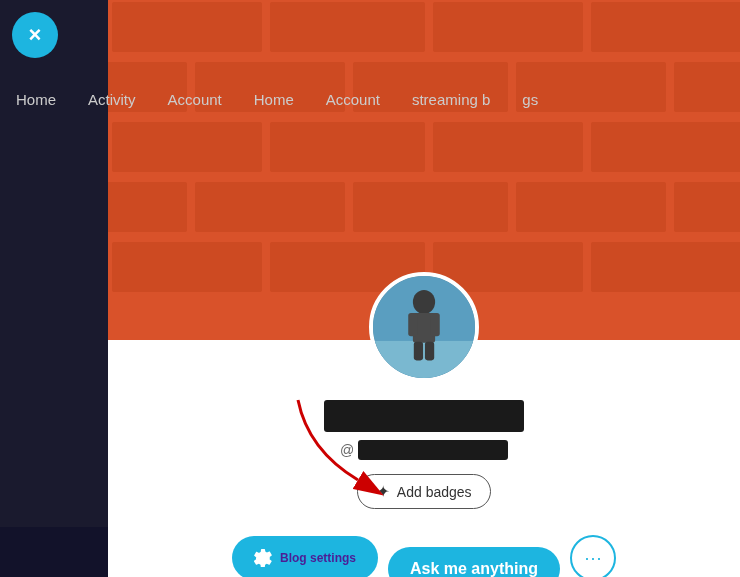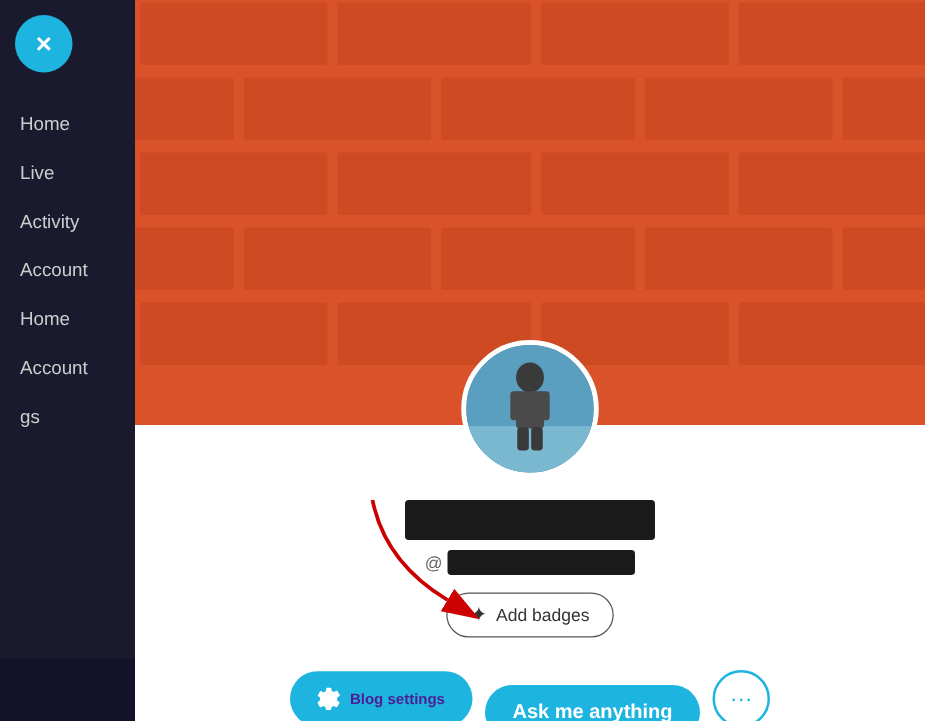--- a/index.html
+++ b/index.html
@@ -42,21 +42,21 @@
     .sidebar-close-btn span {
       color: white;
       font-size: 22px;
       font-weight: bold;
       line-height: 1;
     }
 
     .sidebar-nav {
       margin-top: 72px;
       display: flex;
-      flex-direction: column;
+      flex-direction: row;
       padding: 8px 0;
     }
 
     .sidebar-nav-item {
       color: #ccc;
       font-size: 15px;
       padding: 11px 16px;
       cursor: pointer;
       white-space: nowrap;
     }
@@ -251,25 +251,25 @@
   </style>
 </head>
 <body>
 
 <div class="sidebar">
   <div class="sidebar-close-btn">
     <span>×</span>
   </div>
   <nav class="sidebar-nav">
     <div class="sidebar-nav-item">Home</div>
-    <div class="sidebar-nav-item">Live</div>
     <div class="sidebar-nav-item">Activity</div>
     <div class="sidebar-nav-item">Account</div>
     <div class="sidebar-nav-item">Home</div>
     <div class="sidebar-nav-item">Account</div>
+    <div class="sidebar-nav-item">streaming b</div>
     <div class="sidebar-nav-item">gs</div>
   </nav>
   <div class="sidebar-bottom"></div>
 </div>
 
 <div class="main">
 
   <div class="banner">
     <div class="brick-wall">
 

